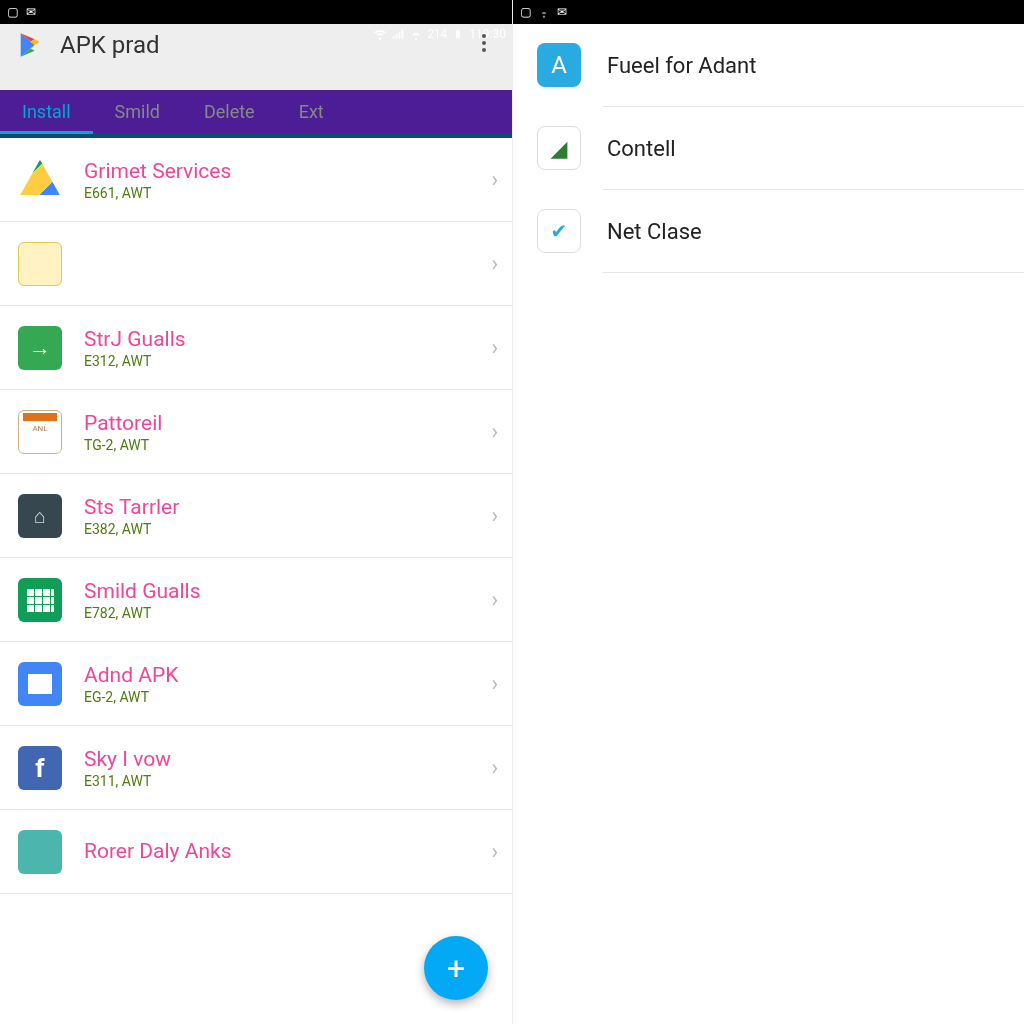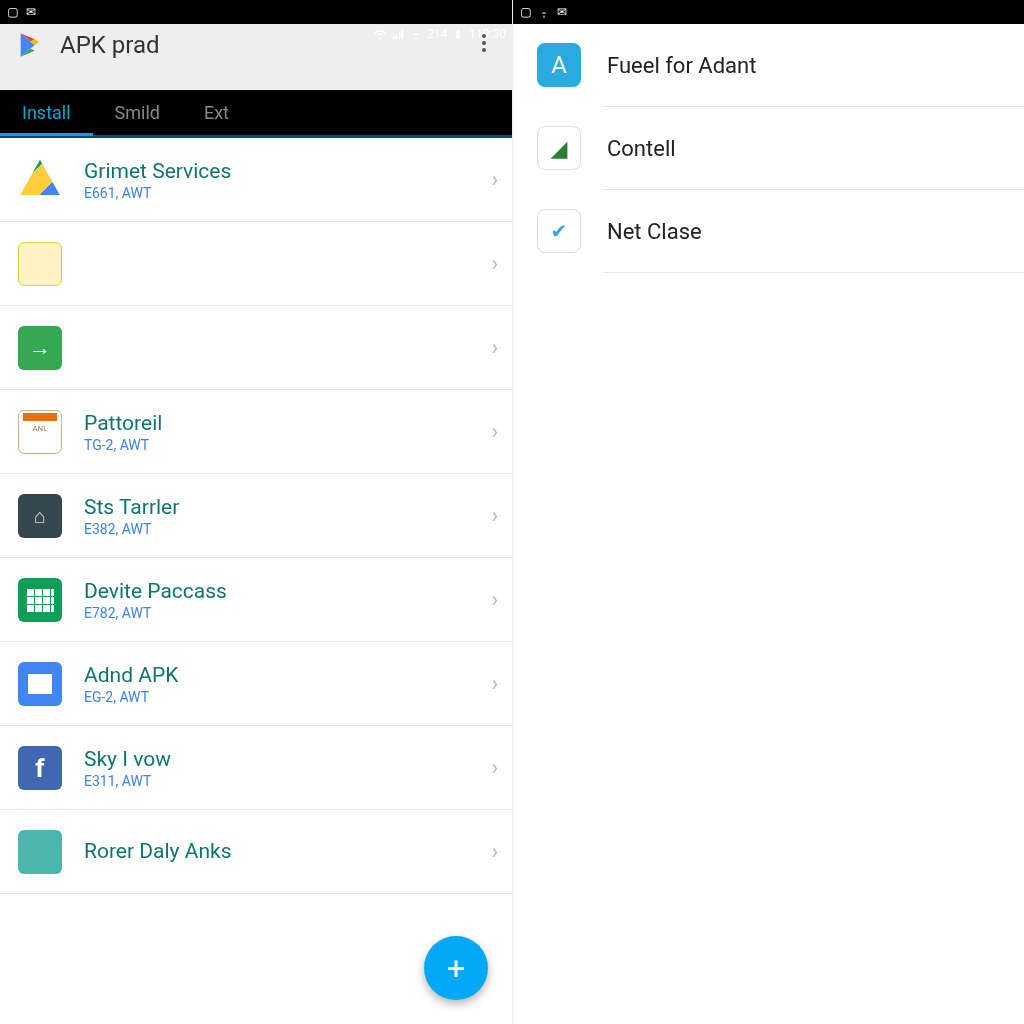--- a/index.html
+++ b/index.html
@@ -9,30 +9,30 @@
 .statusbar { height: 24px; background: #000; color: #fff; display: flex; align-items: center; padding: 0 6px; font-size: 12px; }
 .statusbar .left { display: flex; gap: 4px; }
 .statusbar .right { margin-left: auto; display: flex; align-items: center; gap: 4px; margin-top: 44px; }
 .sb-icon { width: 14px; height: 14px; display: inline-flex; align-items: center; justify-content: center; }
 .appbar { height: 66px; background: #eeeeee; display: flex; align-items: flex-start; padding: 7px 16px; box-shadow: 0 1px 0 rgba(0,0,0,.1); }
 .appbar .title { font-size: 24px; color: #333; margin-left: 16px; font-weight: 400; }
 .appbar .overflow { margin-left: auto; width: 24px; height: 24px; display: flex; flex-direction: column; align-items: center; justify-content: center; gap: 3px; cursor: pointer; }
 .appbar .overflow span { width: 4px; height: 4px; background: #555; border-radius: 50%; }
 .play-icon { width: 28px; height: 28px; }
 .back-arrow { width: 24px; height: 24px; color: #444; cursor: pointer; }
-.tabs { display: flex; height: 48px; border-bottom: 3px solid #0c4a6e; background: #000000; }
+.tabs { display: flex; height: 48px; border-bottom: 5px solid #0c4a6e; background: #4c1d95; }
 .tab { flex: 0 0 auto; padding: 0 22px; display: flex; align-items: center; font-size: 18px; color: #888; cursor: pointer; }
 .tab.active { color: #00a8d4; position: relative; }
 .tab.active::after { content: ""; position: absolute; left: 0; right: 0; bottom: -1px; height: 3px; background: #00a8d4; }
 .list { background: #fff; }
 .row { display: flex; align-items: center; height: 84px; padding: 0 14px 0 18px; border-bottom: 1px solid #e6e6e6; cursor: pointer; }
 .row .icon { width: 44px; height: 44px; border-radius: 6px; margin-right: 22px; display: flex; align-items: center; justify-content: center; flex-shrink: 0; }
 .row .text { display: flex; flex-direction: column; gap: 2px; }
-.row .name { font-size: 21px; color: #0f766e; }
-.row .meta { font-size: 14px; color: #3b82f6; }
+.row .name { font-size: 21px; color: #ec4899; }
+.row .meta { font-size: 14px; color: #4d7c0f; }
 .row .chev { margin-left: auto; color: #bbb; font-size: 22px; }
 .simple-list { background: #fff; padding-top: 0; }
 .srow { display: flex; align-items: center; height: 82px; padding: 0 20px 0 24px; cursor: pointer; }
 .srow .icon { width: 44px; height: 44px; border-radius: 8px; margin-right: 26px; display: flex; align-items: center; justify-content: center; flex-shrink: 0; }
 .srow .label { font-size: 22px; color: #222; }
 .simple-list .divider { height: 1px; background: #e6e6e6; margin-left: 90px; }
 .fab { position: absolute; right: 24px; bottom: 24px; width: 64px; height: 64px; border-radius: 50%; background: #03a9f4; color: #fff; display: flex; align-items: center; justify-content: center; font-size: 32px; box-shadow: 0 4px 10px rgba(0,0,0,.3); cursor: pointer; }
 
 .ic-drive{background:linear-gradient(135deg,#0f9d58 33%, #ffcd40 33% 66%, #4285f4 66%);clip-path:polygon(50% 5%, 95% 85%, 5% 85%);}
 .ic-yellow{background:#fff3c4;border:1px solid #e0c94a;border-radius:4px;}
@@ -98,38 +98,43 @@
     <div class="overflow">
         <span></span>
         <span></span>
         <span></span>
       </div>
   </div>
 
   <div class="tabs" id="left-tabs">
       <div class="tab active">Install</div>
       <div class="tab">Smild</div>
+      <div class="tab">Delete</div>
       <div class="tab">Ext</div>
     </div>
 
   <div class="list" id="left-list">
       <div class="row">
         <div class="icon ic-drive"></div>
     <div class="text">
           <div class="name">Grimet Services</div>
     <div class="meta">E661, AWT</div>
         </div>
     <div class="chev">›</div>
       </div>
       <div class="row">
         <div class="icon ic-yellow"></div>
     <div class="chev">›</div>
       </div>
       <div class="row">
         <div class="icon ic-green">→</div>
+    <div class="text">
+          <div class="name">StrJ Gualls</div>
+    <div class="meta">E312, AWT</div>
+        </div>
     <div class="chev">›</div>
       </div>
       <div class="row">
         <div class="icon ic-box">ANL</div>
     <div class="text">
           <div class="name">Pattoreil</div>
     <div class="meta">TG-2, AWT</div>
         </div>
     <div class="chev">›</div>
       </div>
@@ -137,21 +142,21 @@
         <div class="icon ic-dark">⌂</div>
     <div class="text">
           <div class="name">Sts Tarrler</div>
     <div class="meta">E382, AWT</div>
         </div>
     <div class="chev">›</div>
       </div>
       <div class="row">
         <div class="icon ic-sheets"></div>
     <div class="text">
-          <div class="name">Devite Paccass</div>
+          <div class="name">Smild Gualls</div>
     <div class="meta">E782, AWT</div>
         </div>
     <div class="chev">›</div>
       </div>
       <div class="row">
         <div class="icon ic-docs"></div>
     <div class="text">
           <div class="name">Adnd APK</div>
     <div class="meta">EG-2, AWT</div>
         </div>

